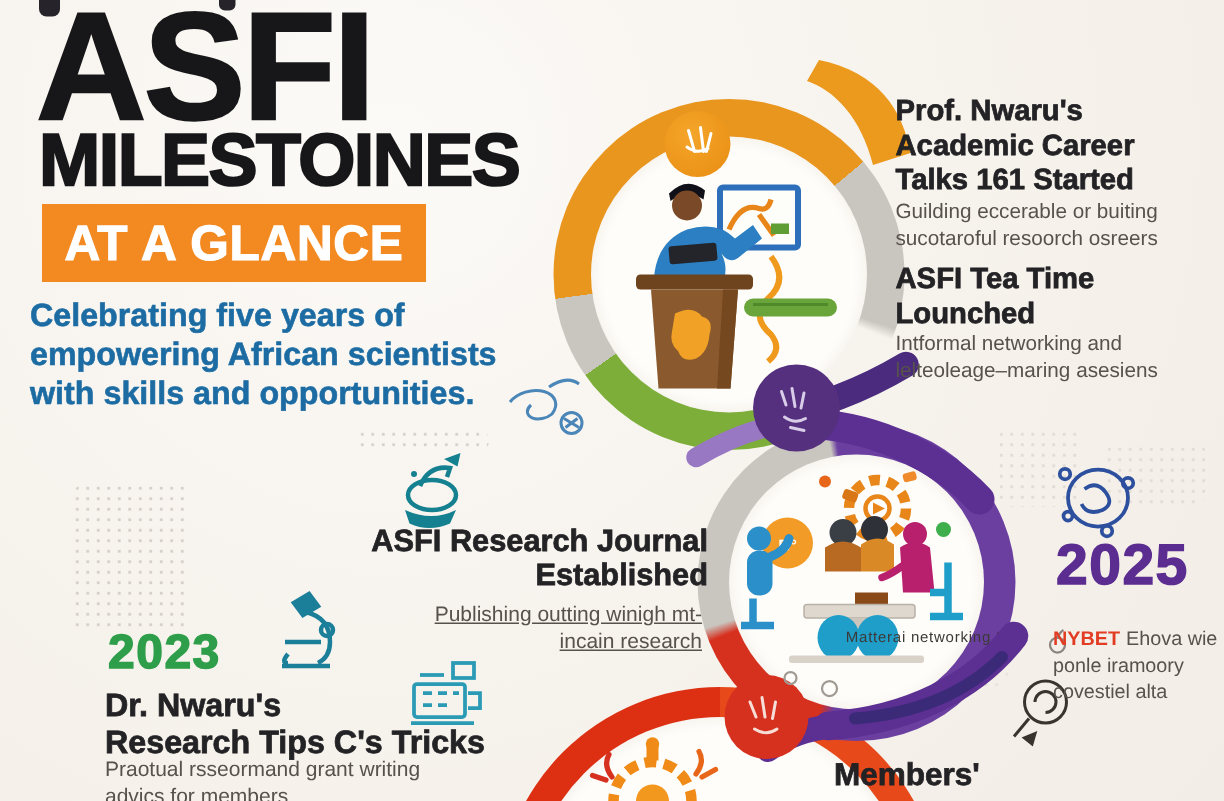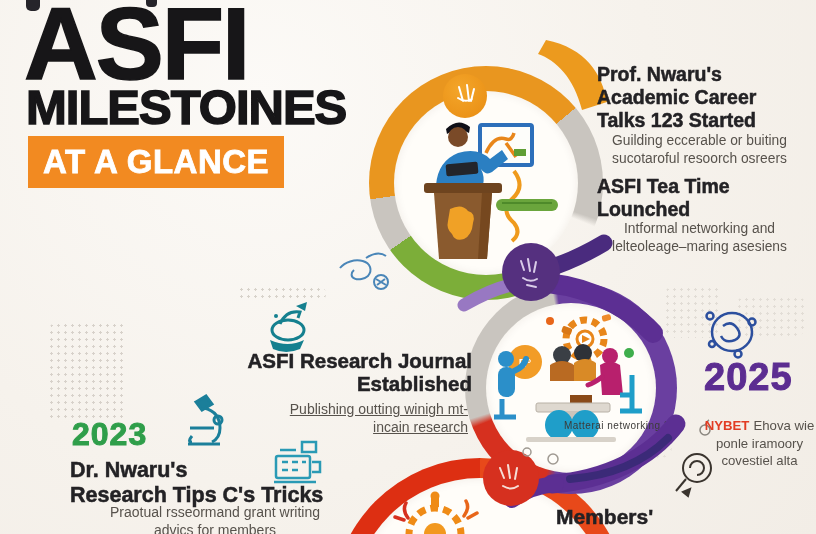--- a/index.html
+++ b/index.html
@@ -9,21 +9,21 @@
   .abs{position:absolute;}
   .pre{white-space:pre-line;}
   .ring{position:absolute;border-radius:50%;}
   .inner{position:absolute;border-radius:50%;background:#fffdf9;box-shadow:inset 0 0 10px rgba(60,40,10,.08);}
   .dots{position:absolute;background-image:radial-gradient(#d2ccc4 1.1px, transparent 1.25px);
     background-size:7px 7px;opacity:.85;border-radius:10px;}
   .big-title{font-weight:700;color:#171618;-webkit-text-stroke:1.5px #171618;letter-spacing:-2px;line-height:.95;}
   .banner{background:#f28a21;color:#fff;font-weight:700;-webkit-text-stroke:.8px #fff;letter-spacing:.5px;}
   .tagline{color:#1c6ca3;font-weight:700;-webkit-text-stroke:.4px #1c6ca3;}
   .m-title{font-weight:700;color:#232225;-webkit-text-stroke:.5px #232225;}
-  .m-desc{color:#57524c;text-align:center;}
+  .m-desc{color:#57524c;}
   .year{font-weight:700;-webkit-text-stroke:1px currentColor;letter-spacing:1px;text-align:center;}
   .caption{color:#3c3a38;letter-spacing:.5px;}
   .lead-red{color:#e23c23;font-weight:700;margin-right:4px;}
   svg{display:block;}
 </style>
 </head>
 <body>
 
 <div id="canvas">
 
@@ -168,24 +168,27 @@
       <path d="M340 268 a15 10 -15 1 1 28 8 a8 5 -15 1 1 -14 -6"></path>
       <path d="M366 258 q12 -8 20 -2"></path>
       <circle cx="381" cy="282" r="7"></circle>
       <path d="M376 279 l10 6 M377 285 l8 -6"></path>
     </g>
   </svg>
 
   <div class="abs big-title" style="left:24px;top:-4px;font-size:102px;">ASFI</div>
   <div class="abs big-title" style="left:26px;top:84px;font-size:49px;letter-spacing:-1px;">MILESTOINES</div>
   <div class="abs banner" style="left:28px;top:136px;padding:7px 15px;font-size:33px;">AT A GLANCE</div>
+  <div class="abs tagline pre" style="left:20px;top:197px;font-size:21.5px;line-height:1.22;">Celebrating five years of
+empowering African scientists
+with skills and opportunities.</div>
 
   <div class="abs m-title pre" style="left:597px;top:63px;width:205px;font-size:19.5px;line-height:1.17;">Prof. Nwaru's
 Academic Career
-Talks 123 Started</div>
+Talks 161 Started</div>
   <div class="abs m-desc pre" style="left:597px;top:132px;width:205px;font-size:13.8px;line-height:1.32;">Guilding eccerable or buiting
 sucotaroful resoorch osreers</div>
   <div class="abs m-title pre" style="left:597px;top:175px;width:205px;font-size:19.5px;line-height:1.17;">ASFI Tea Time
 Lounched</div>
   <div class="abs m-desc pre" style="left:597px;top:220px;width:205px;font-size:13.8px;line-height:1.32;">Intformal networking and
 lelteoleage–maring asesiens</div>
 
   <svg class="abs" style="left:258px;top:296px;" width="60" height="58" viewBox="0 0 60 58">
     <path d="M12 44 q18 8 34 0 l-4 9 q-14 6 -27 0 z" fill="#15808f"></path>
     <ellipse cx="30" cy="34" rx="16" ry="10" fill="none" stroke="#15808f" stroke-width="3"></ellipse>

